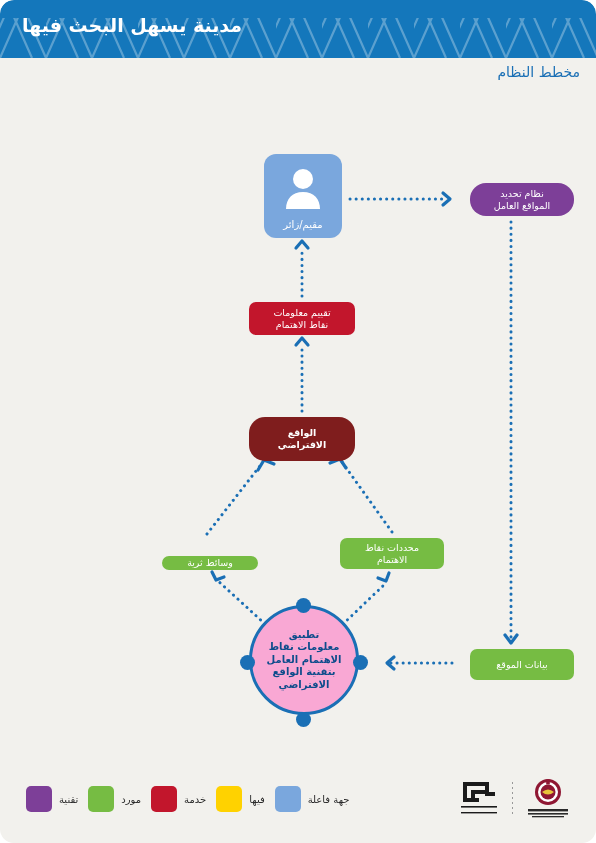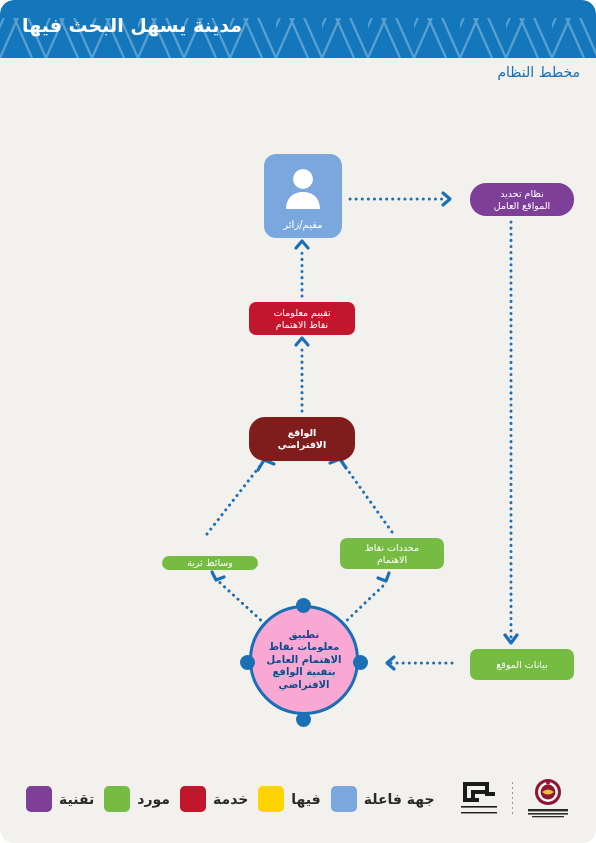--- a/index.html
+++ b/index.html
@@ -185,24 +185,24 @@
     flex-direction: row;
     align-items: center;
     gap: 7px;
   }
   .legend-swatch {
     width: 26px; height: 26px;
     border-radius: 5px;
     flex: 0 0 auto;
   }
   .legend-label {
-    font-size: 14px;
+    font-size: 10px;
     color: #2a2a2a;
     white-space: nowrap;
-    font-weight: bold;
+    font-weight: normal;
   }
 
   
   #logos {
     position: absolute;
     right: 22px; top: 778px;
     display: flex;
     flex-direction: row;
     align-items: center;
     gap: 9px;

